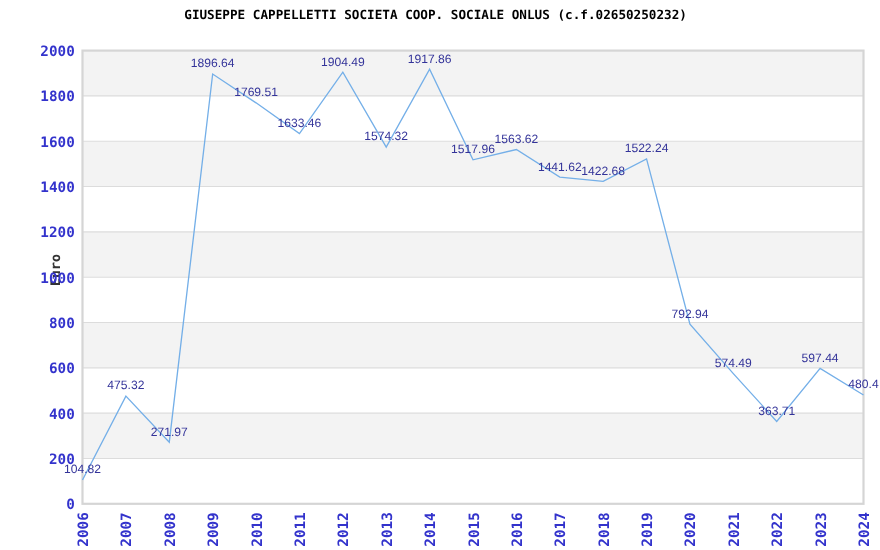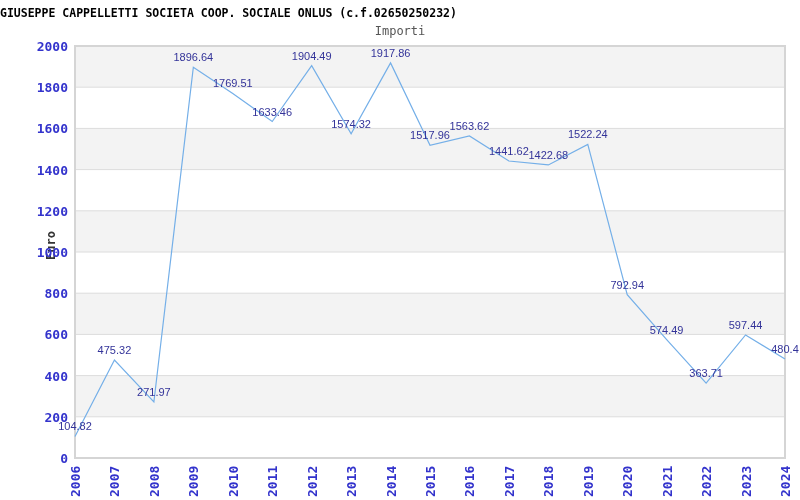--- a/index.html
+++ b/index.html
@@ -1,35 +1,34 @@
 <!DOCTYPE html>
 <html><head>
 <meta charset="utf-8">
 <style>
   html,body{margin:0;padding:0;}
   .stage{position:relative;width:800px;height:500px;background:#ffffff;overflow:hidden;
          font-family:"DejaVu Sans Mono",monospace;}
-  .chart-title{position:absolute;top:6px;left:0;width:792px;
+  .chart-title{position:absolute;top:6px;left:0;width:792px;text-align:center;
                font:bold 11.5px "DejaVu Sans Mono",monospace;color:#000000;white-space:nowrap;}
   .chart-subtitle{position:absolute;top:24px;left:0;width:800px;text-align:center;
                   font:12px "DejaVu Sans Mono",monospace;color:#555555;}
   .y-axis-title{position:absolute;left:34px;top:238px;width:34px;height:15px;text-align:center;
                 transform:rotate(-90deg);font:bold 12px "DejaVu Sans Mono",monospace;color:#333333;}
   .x-axis-title{position:absolute;left:761px;top:480px;
                 font:bold 12px "DejaVu Sans Mono",monospace;color:#333333;margin-top:48px;}
   svg{position:absolute;left:0;top:0;}
   .ytick,.xtick{font:bold 13px "DejaVu Sans Mono",monospace;fill:#3333cc;}
   .plabel{font:11px "Liberation Sans",sans-serif;fill:#333399;}
 </style>
 </head>
 <body>
 
 <div class="stage">
   <div class="chart-title">GIUSEPPE CAPPELLETTI SOCIETA COOP. SOCIALE ONLUS (c.f.02650250232)</div>
-  <div class="chart-subtitle">Importi</div>
   <div class="y-axis-title">Euro</div>
   <div class="x-axis-title">Anno</div>
   <svg id="plot" width="800" height="500">
       <rect x="75" y="46" width="710" height="41.2" fill="#f3f3f3"></rect>
       <rect x="75" y="87.2" width="710" height="41.2" fill="#ffffff"></rect>
       <rect x="75" y="128.4" width="710" height="41.19999999999999" fill="#f3f3f3"></rect>
       <rect x="75" y="169.6" width="710" height="41.20000000000002" fill="#ffffff"></rect>
       <rect x="75" y="210.8" width="710" height="41.19999999999999" fill="#f3f3f3"></rect>
       <rect x="75" y="252" width="710" height="41.19999999999999" fill="#ffffff"></rect>
       <rect x="75" y="293.2" width="710" height="41.19999999999999" fill="#f3f3f3"></rect>

